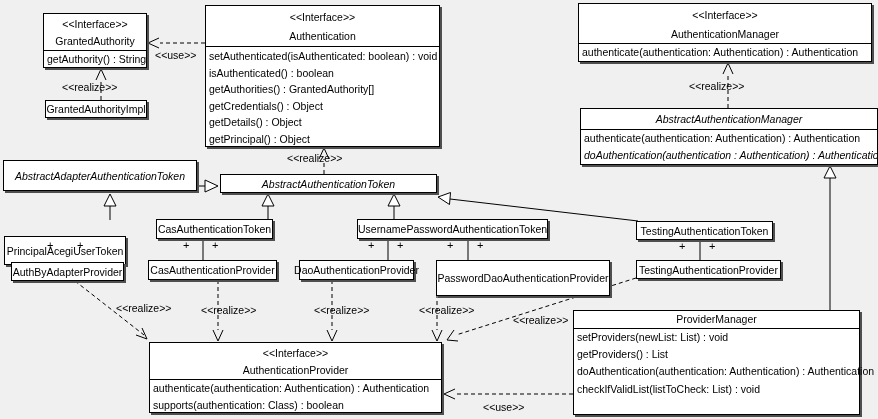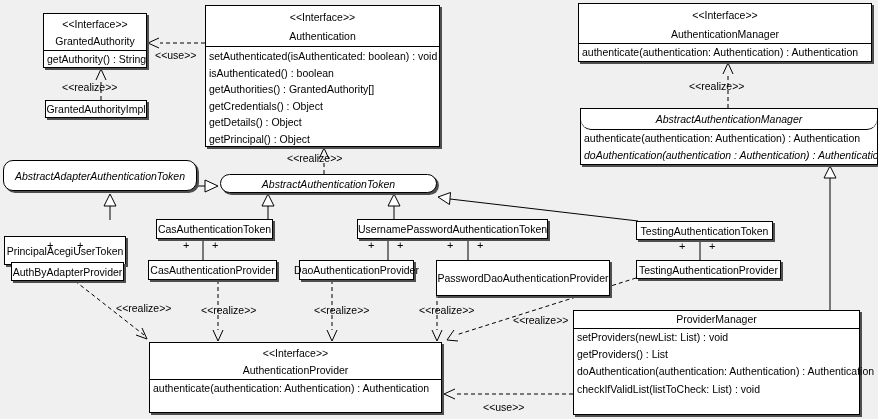--- a/index.html
+++ b/index.html
@@ -14,21 +14,21 @@
   svg.edges path.tri { fill:#ffffff; }
   svg.edges g.dash > path.ln { stroke-dasharray:4,3; }
   .node {
     position:absolute; background:#fff; border:1px solid #000;
     box-sizing:border-box; box-shadow:2px 2px 0 #4f4f4f;
   }
   .name-only { display:flex; align-items:center; justify-content:center; text-align:left; white-space:nowrap; }
   .hdr { border-bottom:1px solid #000; text-align:center; }
   .hdr div { white-space:nowrap; }
   .methods .m { white-space:nowrap; padding-left:3px; }
-  .it { font-style:italic;border-radius:10px; }
+  .it { font-style:italic; }
   .lbl { position:absolute; white-space:nowrap; }
   .plus { position:absolute; font-size:11px; }
 </style>
 </head>
 <body>
 
 <div class="canvas">
 
   <svg class="edges" width="878" height="419">
 
@@ -208,20 +208,21 @@
     <span>TestingAuthenticationProvider</span>
   </div>
 
   <div class="node" style="left:149px;top:342px;width:293px;height:71px">
     <div class="hdr" style="line-height:17px;padding-top:2px">
       <div>&lt;&lt;Interface&gt;&gt;</div>
       <div>AuthenticationProvider</div>
     </div>
     <div class="methods" style="line-height:16.5px">
       <div class="m">authenticate(authentication: Authentication) : Authentication</div>
+      <div class="m">supports(authentication: Class) : boolean</div>
     </div>
   </div>
 
   <div class="node" style="left:573px;top:310px;width:287px;height:105px">
     <div class="hdr" style="line-height:17px">
       <div>ProviderManager</div>
     </div>
     <div class="methods" style="line-height:17.2px">
       <div class="m">setProviders(newList: List) : void</div>
       <div class="m">getProviders() : List</div>

